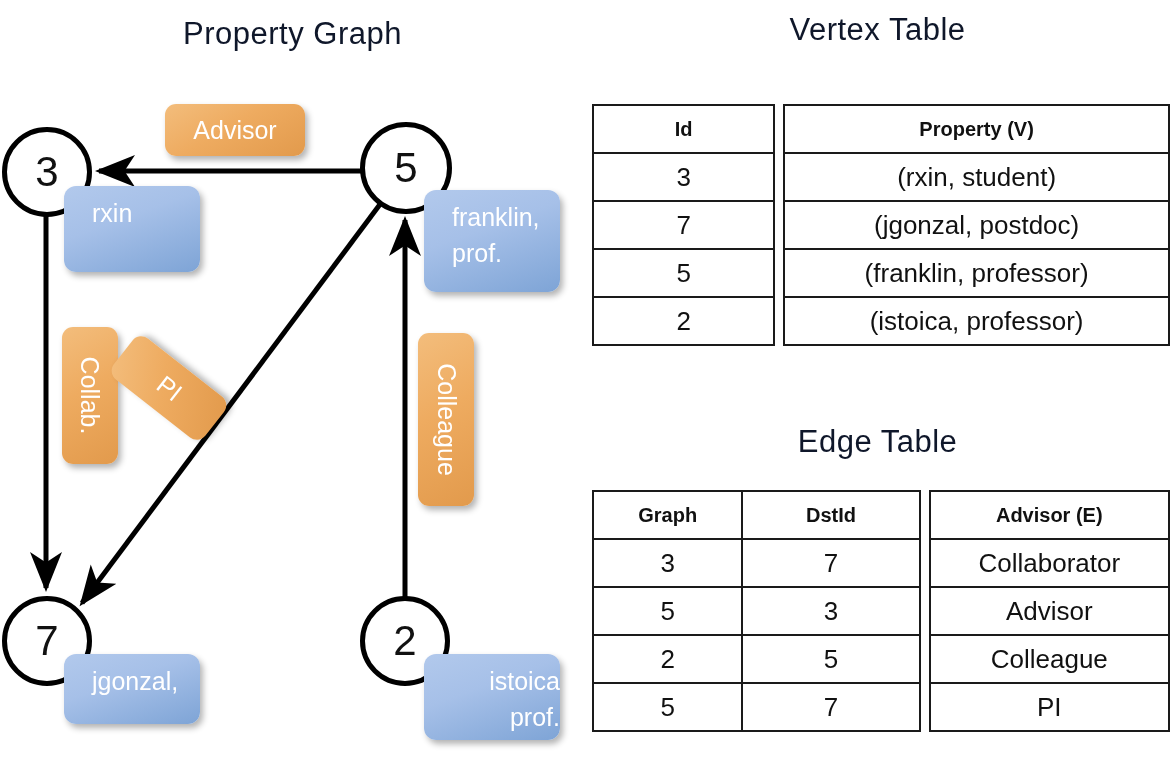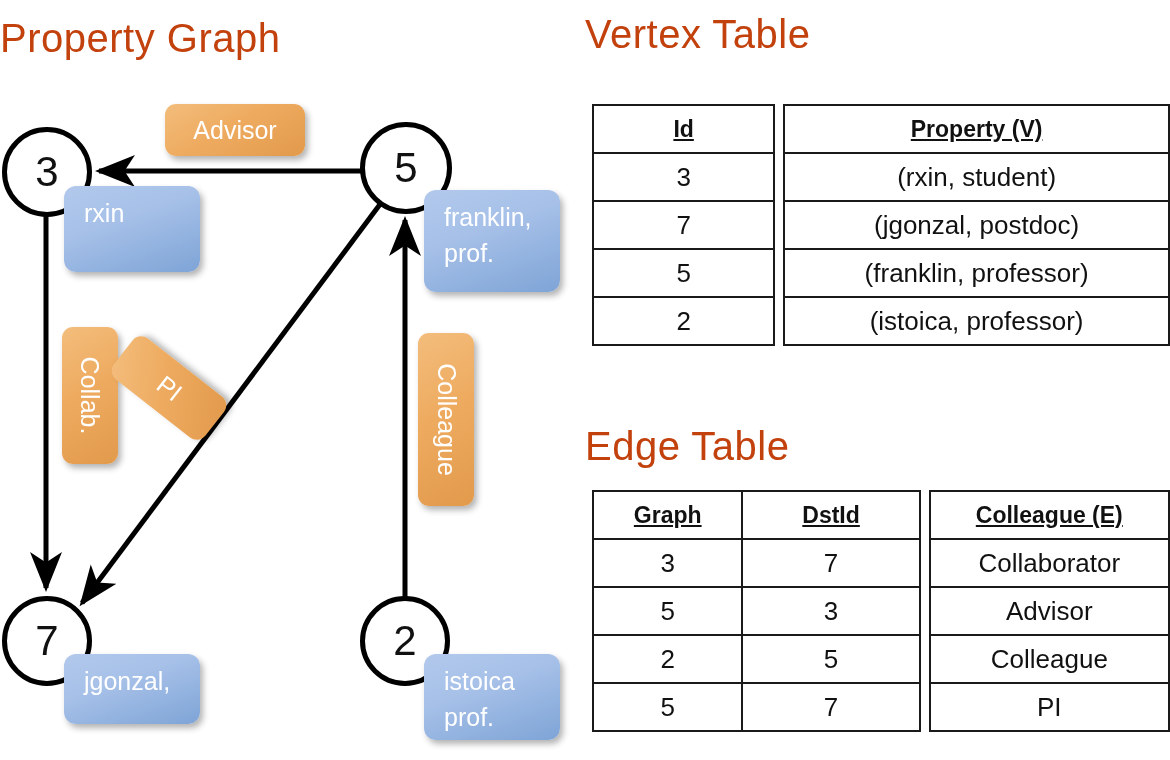--- a/index.html
+++ b/index.html
@@ -6,24 +6,25 @@
   body{
     width:1170px;height:760px;background:#ffffff;overflow:hidden;
     font-family:"Liberation Sans","DejaVu Sans",sans-serif;
     color:#000;position:relative;
   }
 
   
   .title{
     position:absolute;
     font-weight:300;
-    font-size:40px;
+    font-size:31px;
     letter-spacing:0.5px;
-    color:#c2410c;
+    color:#0f172a;
     white-space:nowrap;
+    text-align:center;
   }
   #title-property-graph{left:0;top:16px;width:585px;}
   #title-vertex-table{left:585px;top:12px;width:585px;}
   #title-edge-table{left:585px;top:424px;width:585px;}
 
   
   #graph{position:absolute;left:0;top:0;width:585px;height:760px;}
   #graph svg{position:absolute;left:0;top:0;}
 
   .node{
@@ -39,21 +40,21 @@
 
   .vbox{
     position:absolute;
     border-radius:12px;
     background:linear-gradient(160deg,#b2c9ec 0%,#a6c0e8 40%,#7ea4d6 100%);
     box-shadow:3px 4px 6px rgba(0,0,0,0.30);
     color:#ffffff;
     font-size:25px;
     font-weight:300;
     line-height:1.45;
-    padding:9px 0 0 20px;
+    padding:9px 0 0 28px;
     box-sizing:border-box;
     z-index:6;
   }
   .vbox span{display:block;}
 
   .ebox{
     position:absolute;
     border-radius:11px;
     background:linear-gradient(150deg,#f3bd7c 0%,#eeab60 45%,#e29a4c 100%);
     box-shadow:3px 4px 6px rgba(0,0,0,0.30);
@@ -78,21 +79,21 @@
   table.grid td,table.grid th{
     border:2px solid #1a1a1a;
     text-align:center;
     font-weight:300;
     font-size:26px;
     color:#111;
     padding:0;
     height:46px;
     background:#ffffff;
   }
-  table.grid th{font-weight:700;font-size:23px;text-decoration:underline;}
+  table.grid th{font-weight:700;font-size:20px;}
   td.prop-v,th.prop-v{background:#cfdcf0;}
   td.prop-e,th.prop-e{background:#f6ddc2;}
   .sep{border:none !important;background:transparent !important;width:8px;padding:0;height:auto;}
 
   #vertex-table{left:592px;top:104px;}
   #edge-table{left:592px;top:490px;}
 </style>
 </head>
 <body>
 
@@ -142,21 +143,21 @@
   <div class="vbox" style="left:64px;top:186px;width:136px;height:86px;">
     <span>rxin</span>
   </div>
   <div class="vbox" style="left:424px;top:190px;width:136px;height:102px;">
     <span>franklin,</span>
     <span>prof.</span>
   </div>
   <div class="vbox" style="left:64px;top:654px;width:136px;height:70px;">
     <span>jgonzal,</span>
   </div>
-  <div class="vbox" style="left:424px;top:654px;width:136px;height:86px;">
+  <div class="vbox" style="left:424px;top:654px;width:136px;height:86px;text-align:right;">
     <span>istoica</span>
     <span>prof.</span>
   </div>
 
   <div class="ebox" style="left:165px;top:104px;width:140px;height:52px;">
     <span>Advisor</span>
   </div>
 
   <div class="ebox vert" style="left:62px;top:327px;width:56px;height:137px;">
     <span>Collab.</span>
@@ -214,21 +215,21 @@
     <col style="width:150px">
       <col style="width:178px">
       <col class="sepcol" style="width:8px">
       <col style="width:240px">
   </colgroup>
   <thead>
     <tr>
       <th>Graph</th>
       <th>DstId</th>
       <td class="sep"></td>
-      <th class="prop-e">Colleague (E)</th>
+      <th class="prop-e">Advisor (E)</th>
     </tr>
   </thead>
   <tbody>
     <tr>
       <td>3</td>
       <td>7</td>
       <td class="sep"></td>
       <td class="prop-e">Collaborator</td>
     </tr>
     <tr>

